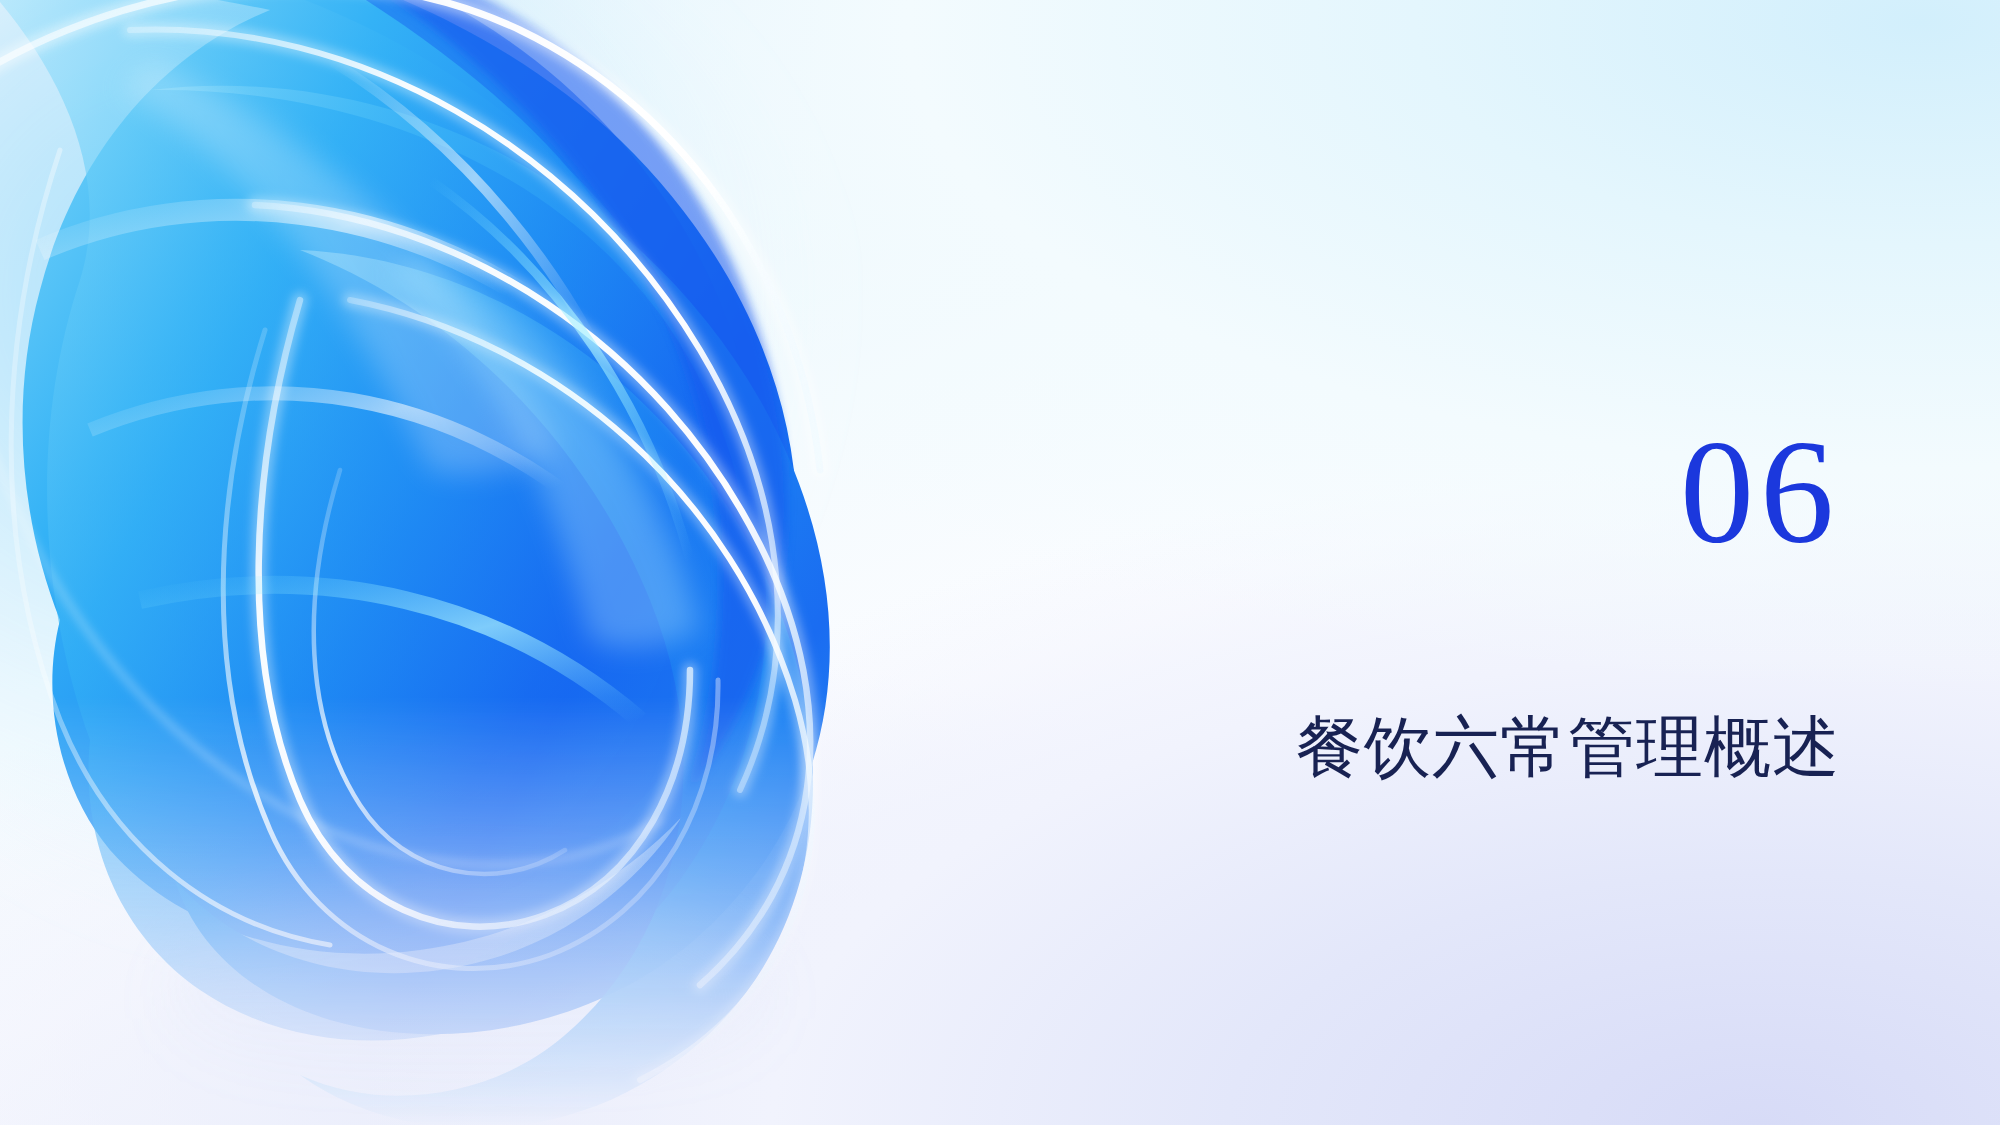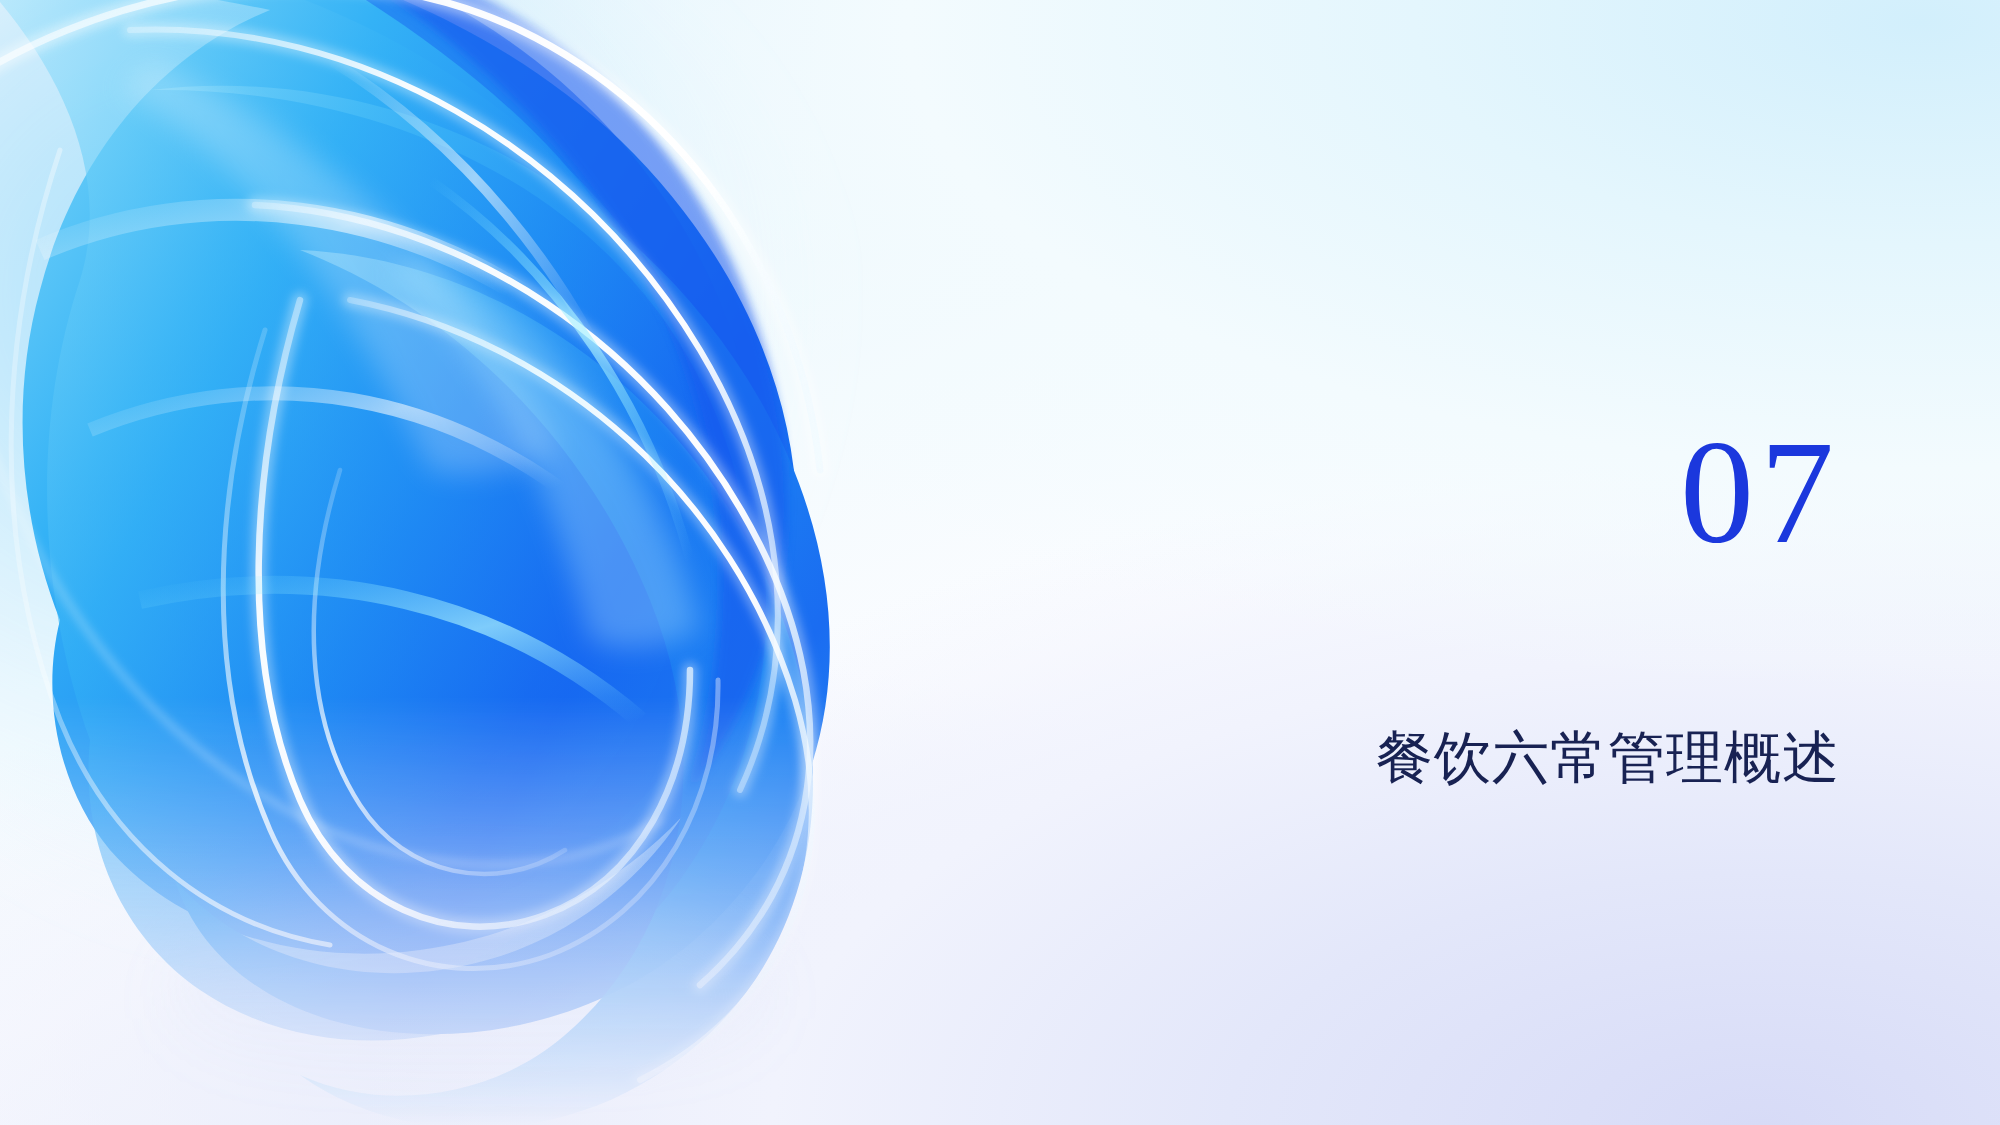--- a/index.html
+++ b/index.html
@@ -52,24 +52,24 @@
     line-height: 1;
     letter-spacing: 6px;
     font-weight: 400;
     color: #1b38dd;
     white-space: nowrap;
   }
   #section-title {
     position: absolute;
     left: 0;
     right: 160px;
-    top: 728px;
+    top: 712px;
     text-align: right;
     font-family: "Liberation Serif", "DejaVu Serif", serif;
-    font-size: 57px;
+    font-size: 67px;
     line-height: 1.05;
     letter-spacing: 1px;
     font-weight: 400;
     color: #182253;
     white-space: nowrap;
   }
 </style>
 </head>
 <body>
 
@@ -291,19 +291,19 @@
                  C 550 480, 490 350, 390 275 Z" fill="#bff0ff" opacity="0.30" filter="url(#blurMd)"></path>
 
         <ellipse cx="470" cy="1000" rx="300" ry="120" fill="#9fb8ef" opacity="0.16" filter="url(#blurLg)"></ellipse>
 
       </g>
     </svg>
   </div>
 
   <div id="content">
 
-    <div id="section-number">07</div>
+    <div id="section-number">06</div>
 
     <div id="section-title">餐饮六常管理概述</div>
 
   </div>
 
 </div>
 
 </body></html>

